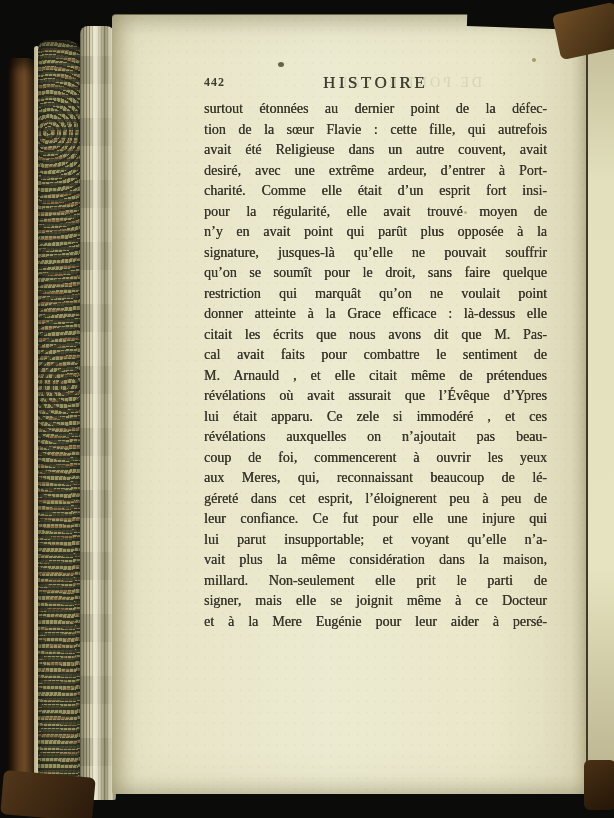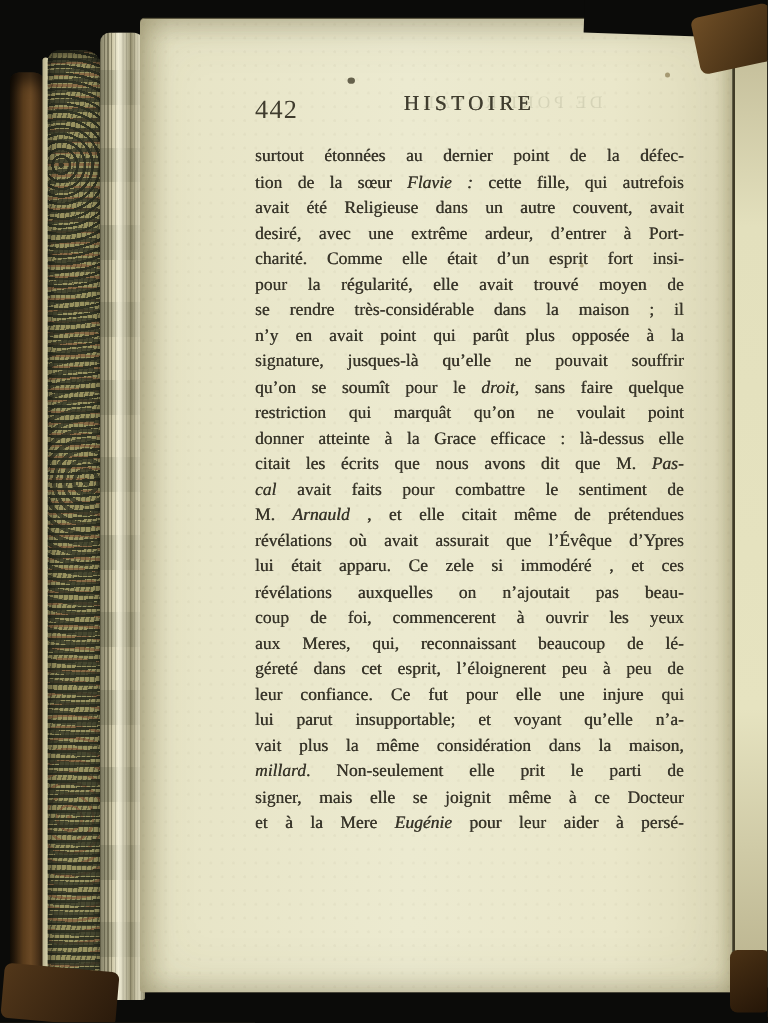--- a/index.html
+++ b/index.html
@@ -66,39 +66,39 @@
     border-top:1px solid #6b6549;
     border-radius:4px 0 0 3px;
     box-shadow:inset 0 0 46px rgba(95,90,58,.16), inset 10px 0 18px rgba(125,115,78,.18), inset 0 10px 14px rgba(110,100,65,.18), inset 0 -8px 12px rgba(110,100,65,.15);
   }
   .page::before{ 
     content:"";position:absolute;inset:0;pointer-events:none;
     background-image:radial-gradient(circle at 30% 40%, rgba(120,110,80,.10) 0 1px, transparent 1.2px);
     background-size:9px 11px;opacity:.55;
   }
   .header-row{position:absolute;left:92px;top:58px;width:343px;height:22px;color:var(--header-ink);}
-  .pagenum{position:absolute;left:0;top:2px;font-size:21px;letter-spacing:1px;}
+  .pagenum{position:absolute;left:0;top:2px;font-size:12px;letter-spacing:1px;font-weight:bold;}
   .running-header{
     display:block;text-align:center;font-size:17px;letter-spacing:3.5px;
     text-shadow:.3px 0 0 rgba(56,53,42,.85);
   }
   .showthrough{
     position:absolute;left:40px;top:2px;width:330px;text-align:center;
     transform:scaleX(-1);opacity:.14;font-size:14px;letter-spacing:3px;
     color:#5d6147;white-space:nowrap;pointer-events:none;
   }
   .text-block{
-    position:absolute;left:92px;top:101px;width:343px;
+    position:absolute;left:92px;top:84px;width:343px;
     color:var(--ink);font-size:14px;line-height:20.5px;
   }
   .line{
     text-align:justify;text-align-last:justify;height:20.5px;
     text-shadow:.28px 0 0 rgba(50,47,36,.9);
   }
-  .it{font-style:italic;}
+  .it{}
   
   .corner{position:absolute;background:linear-gradient(135deg,#6f4e26,#3a2710);border-radius:6px;}
   .corner-tr{left:556px;top:8px;width:64px;height:46px;z-index:7;transform:rotate(-12deg);}
   .corner-bl{left:2px;top:774px;width:92px;height:44px;z-index:6;transform:rotate(5deg);background:linear-gradient(120deg,#52371a,#2a1a0b);}
   .corner-br{left:584px;top:760px;width:32px;height:50px;z-index:6;background:linear-gradient(150deg,#4a3115,#241507);}
   .top-shadow{
     position:absolute;left:468px;top:-6px;width:150px;height:32px;z-index:6;
     background:var(--scan-bg);transform:rotate(2deg);transform-origin:left top;
   }
   .spot{position:absolute;border-radius:50%;pointer-events:none;}
@@ -122,21 +122,20 @@
       <span class="pagenum">442</span>
       <span class="running-header">HISTOIRE</span>
     </div>
     <div class="text-block">
         <div class="line"><span>surtout étonnées au dernier point de la défec-</span></div>
         <div class="line"><span>tion de la sœur </span><span class="it">Flavie :</span><span> cette fille, qui autrefois</span></div>
         <div class="line"><span>avait été Religieuse dans un autre couvent, avait</span></div>
         <div class="line"><span>desiré, avec une extrême ardeur, d’entrer à Port-</span></div>
         <div class="line"><span>charité. Comme elle était d’un esprit fort insi-</span></div>
         <div class="line"><span>pour la régularité, elle avait trouvé moyen de</span></div>
-        <div class="line"><span>se rendre très-considérable dans la maison ; il</span></div>
         <div class="line"><span>n’y en avait point qui parût plus opposée à la</span></div>
         <div class="line"><span>signature, jusques-là qu’elle ne pouvait souffrir</span></div>
         <div class="line"><span>qu’on se soumît pour le </span><span class="it">droit</span><span>, sans faire quelque</span></div>
         <div class="line"><span>restriction qui marquât qu’on ne voulait point</span></div>
         <div class="line"><span>donner atteinte à la Grace efficace : là-dessus elle</span></div>
         <div class="line"><span>citait les écrits que nous avons dit que M. </span><span class="it">Pas-</span></div>
         <div class="line"><span class="it">cal</span><span> avait faits pour combattre le sentiment de</span></div>
         <div class="line"><span>M. </span><span class="it">Arnauld</span><span> , et elle citait même de prétendues</span></div>
         <div class="line"><span>révélations où avait assurait que l’Évêque d’Ypres</span></div>
         <div class="line"><span>lui était apparu. Ce zele si immodéré , et ces</span></div>

